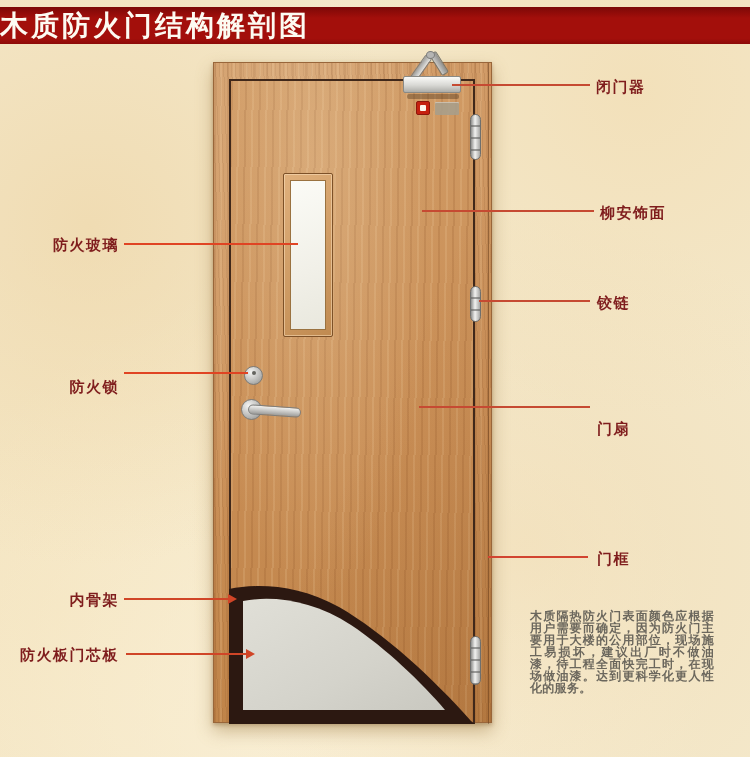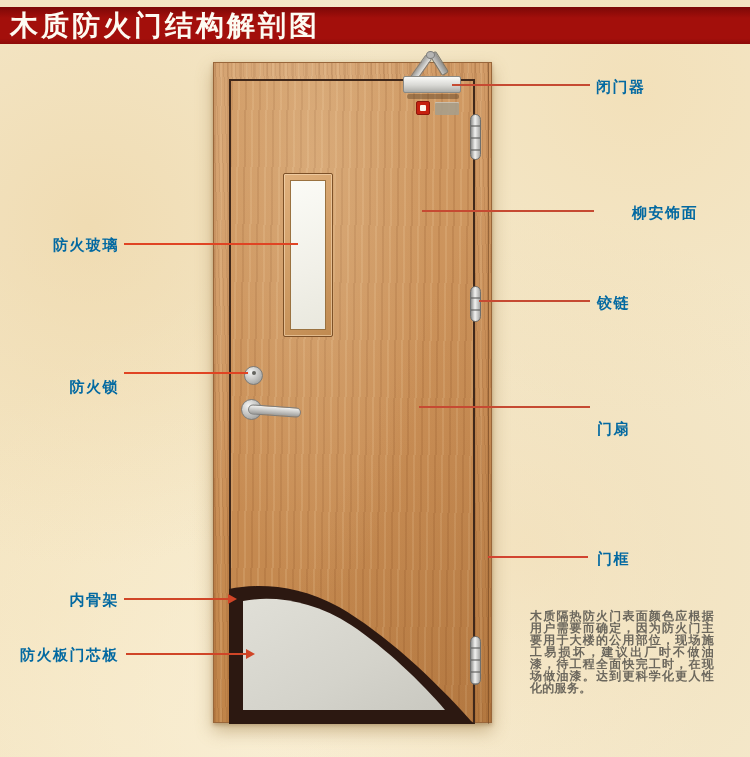--- a/index.html
+++ b/index.html
@@ -18,21 +18,21 @@
   }
 
   
   .title-bar {
     position: absolute; left: 0; top: 7px; width: 750px; height: 37px;
     background: linear-gradient(180deg, #7c0807 0%, #a30f0b 30%, #a30f0b 85%, #8c0a08 100%);
     display: flex; align-items: center;
   }
   .title-bar h1 {
     font-size: 28px; font-weight: bold; color: #fdfbf2;
-    letter-spacing: 3px; padding-left: 10px; line-height: 1;
+    letter-spacing: 3px; line-height: 1;
   }
 
   
   .door-assembly {
     position: absolute; left: 213px; top: 62px; width: 279px; height: 661px;
     border: 1px solid #99663a;
     box-shadow: 0 8px 16px rgba(150,115,60,.45), 0 2px 4px rgba(120,80,40,.4);
   }
   .wood {
     background:
@@ -152,21 +152,21 @@
   .cutaway-svg { position: absolute; left: 15px; top: 518px; width: 246px; height: 143px; }
 
   
   .leader { position: absolute; height: 2px; }
   .leader-arrow {
     position: absolute; width: 0; height: 0;
     border-top: 5px solid transparent; border-bottom: 5px solid transparent;
   }
   .part-label {
     position: absolute; font-size: 15px; font-weight: 700;
-    color: #0369a1; letter-spacing: 1.5px; white-space: nowrap; line-height: 18px;
+    color: #7f1d1d; letter-spacing: 1.5px; white-space: nowrap; line-height: 18px;
   }
   .label-left { text-align: center; }
 
   
   .description {
     position: absolute; left: 530px; top: 610px; width: 184px;
     font-size: 12px; line-height: 12px; font-weight: 600;
     color: #6b675d; letter-spacing: .3px; text-align: justify;
   }
 </style>
@@ -230,21 +230,21 @@
 <div class="leader-arrow" style="left:228px; top:594px; border-left:9px solid #d04527;"></div>
 
 <span class="part-label label-left" style="right:631px; top:646px;">防火板门芯板</span>
 <div class="leader" style="left:126px; top:653px; width:120px; background:#d04527;"></div>
 <div class="leader-arrow" style="left:246px; top:649px; border-left:9px solid #d04527;"></div>
 
 <div class="leader" style="left:452px; top:84px; width:138px; background:#c64a32;"></div>
 <span class="part-label" style="left:596px; top:78px;">闭门器</span>
 
 <div class="leader" style="left:422px; top:210px; width:172px; background:#c64a32;"></div>
-<span class="part-label" style="left:600px; top:204px;margin-left:32px;">柳安饰面</span>
+<span class="part-label" style="left:600px; top:204px;">柳安饰面</span>
 
 <div class="leader" style="left:479px; top:300px; width:111px; background:#c64a32;"></div>
 <span class="part-label" style="left:597px; top:294px;">铰链</span>
 
 <div class="leader" style="left:419px; top:406px; width:171px; background:#c64a32;"></div>
 <span class="part-label" style="left:597px; top:420px;">门扇</span>
 
 <div class="leader" style="left:488px; top:556px; width:100px; background:#d24430;"></div>
 <span class="part-label" style="left:597px; top:550px;">门框</span>
 

